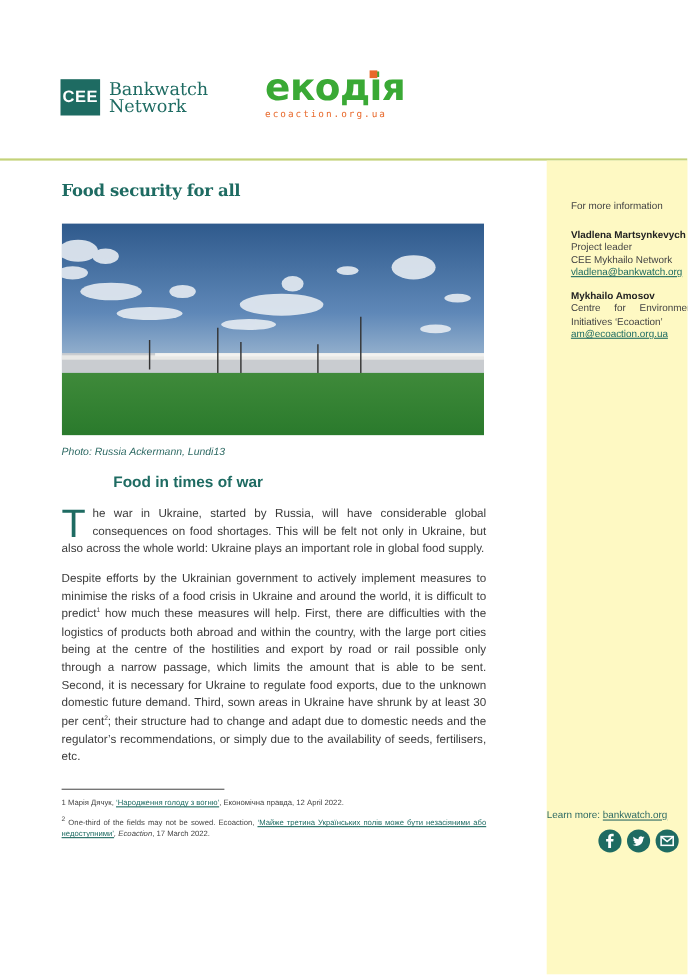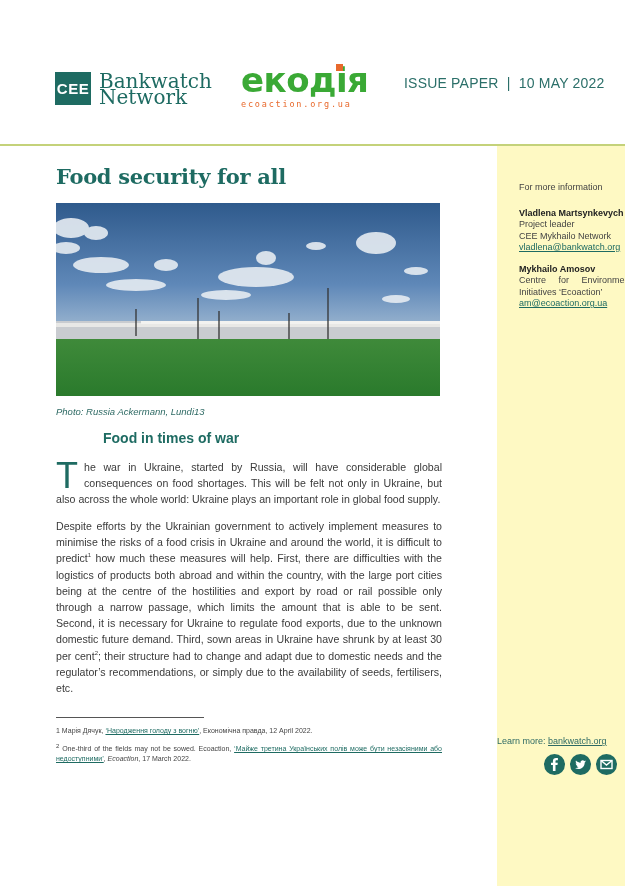--- a/index.html
+++ b/index.html
@@ -3,21 +3,21 @@
 <meta charset="utf-8">
 <style>
   * { margin:0; padding:0; box-sizing:border-box; }
   html, body { width:625px; height:886px; background:#ffffff; overflow:hidden; }
   body { position:relative; font-family:"Liberation Sans", sans-serif; color:#3a3a3a; }
 
   
   .header { position:absolute; left:0; top:0; width:625px; height:145px; background:#fff; }
   .cee-logo { position:absolute; left:55px; top:72px; display:flex; align-items:center; }
   .cee-box { width:36px; height:33px; background:#1e6b62; color:#fff; font-family:"Liberation Sans", sans-serif; font-weight:bold; font-size:15px; display:flex; align-items:center; justify-content:center; letter-spacing:0.5px; }
-  .cee-text { margin-left:8px; font-family:"DejaVu Serif", serif; color:#1e6b62; font-size:20px; line-height:16px; }
+  .cee-text { margin-left:8px; font-family:"DejaVu Serif", serif; color:#1e6b62; font-size:16px; line-height:16px; }
   .eko-logo { position:absolute; left:241px; top:62px; width:120px; }
   .eko-word { font-family:"DejaVu Sans", sans-serif; font-weight:bold; font-size:34px; color:#3aa935; line-height:36px; letter-spacing:-0.5px; position:relative; }
   .eko-dot { position:absolute; left:95px; top:2px; width:7px; height:7px; background:#e8692c; }
   .eko-url { font-family:"DejaVu Sans Mono", monospace; font-size:8.5px; color:#e8692c; letter-spacing:1.8px; margin-top:1px; }
   .issue { position:absolute; left:404px; top:75px; font-family:"Liberation Sans", sans-serif; font-size:14px; color:#2b6f69; letter-spacing:0.2px; }
   .rule { position:absolute; left:0; top:144px; width:625px; height:2px; background:#c4d27a; }
 
   
   .sidebar { position:absolute; left:457px; top:146px; width:168px; height:740px; background:#fef9c3;margin-left:40px; }
   .sb-inner { position:absolute; left:22px; top:36px; width:120px; font-size:9px; line-height:11.5px; color:#444; }
@@ -25,21 +25,21 @@
   .sb-name { font-weight:bold; color:#222; }
   .sb-link { color:#1e6b62; text-decoration:underline; }
   .sb-contact { margin-bottom:10px; }
   .sb-justify { text-align:justify; text-align-last:justify; }
   .learn { position:absolute; left:0; top:590px; width:168px; text-align:left; font-size:9px; color:#2e6a64; }
   .learn a { color:#2e6a64; text-decoration:underline; }
   .socials { position:absolute; left:47px; top:608px; display:flex; gap:5px; }
   .soc { width:21px; height:21px; border-radius:50%; background:#1e6b62; display:flex; align-items:center; justify-content:center; }
 
   
-  .title { position:absolute; left:56px; top:164px; font-family:"DejaVu Serif", serif; font-weight:bold; font-size:21px; color:#1e6b62; letter-spacing:-0.3px; }
+  .title { position:absolute; left:56px; top:164px; font-family:"DejaVu Serif", serif; font-weight:bold; font-size:15px; color:#1e6b62; letter-spacing:-0.3px; }
   .photo { position:absolute; left:56px; top:203px; width:384px; height:193px; overflow:hidden; }
   .caption { position:absolute; left:56px; top:406px; font-style:italic; font-size:9.5px; color:#2e6a64; }
   .h2 { position:absolute; left:56px; top:430px; font-weight:bold; font-size:14px; color:#1e6b62;margin-left:47px; }
   .body { position:absolute; left:56px; width:386px; font-size:10.6px; line-height:16.2px; color:#3a3a3a; text-align:justify; }
   .p1 { top:459px; }
   .p2 { top:518px; }
   .dropcap { float:left; font-size:36px; line-height:30px; color:#1e6b62; margin:2px 6px 0 0; font-family:"Liberation Sans", sans-serif; }
   sup { font-size:6px; vertical-align:super; line-height:0; }
   .fn-rule { position:absolute; left:56px; top:717px; width:148px; height:1px; background:#555; }
   .fn { position:absolute; left:56px; width:386px; font-size:7px; line-height:10px; color:#444; text-align:justify; }
@@ -55,21 +55,20 @@
     <div class="cee-box">CEE</div>
     <div class="cee-text">
       <div>Bankwatch</div>
       <div>Network</div>
     </div>
   </div>
   <div class="eko-logo">
     <div class="eko-word"><span>екодія</span><span class="eko-dot"></span></div>
     <div class="eko-url">ecoaction.org.ua</div>
   </div>
-  <div class="issue" style="white-space:pre;">ISSUE PAPER  |  10 MAY 2022</div>
 </div>
 <div class="rule"></div>
 
 <div class="sidebar">
   <div class="sb-inner">
     <div class="sb-intro">For more information</div>
     <div class="sb-contact">
       <div class="sb-name">Vladlena Martsynkevych</div>
       <div>Project leader</div>
       <div>CEE Mykhailo Network</div>

